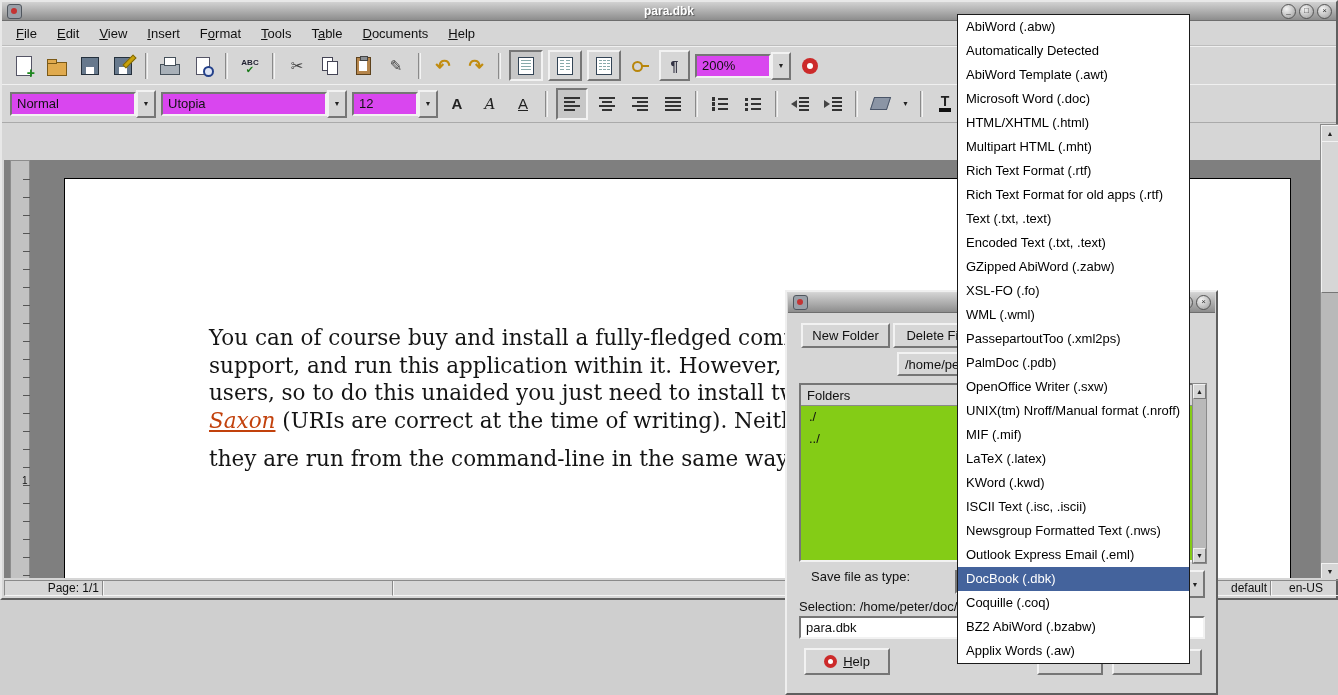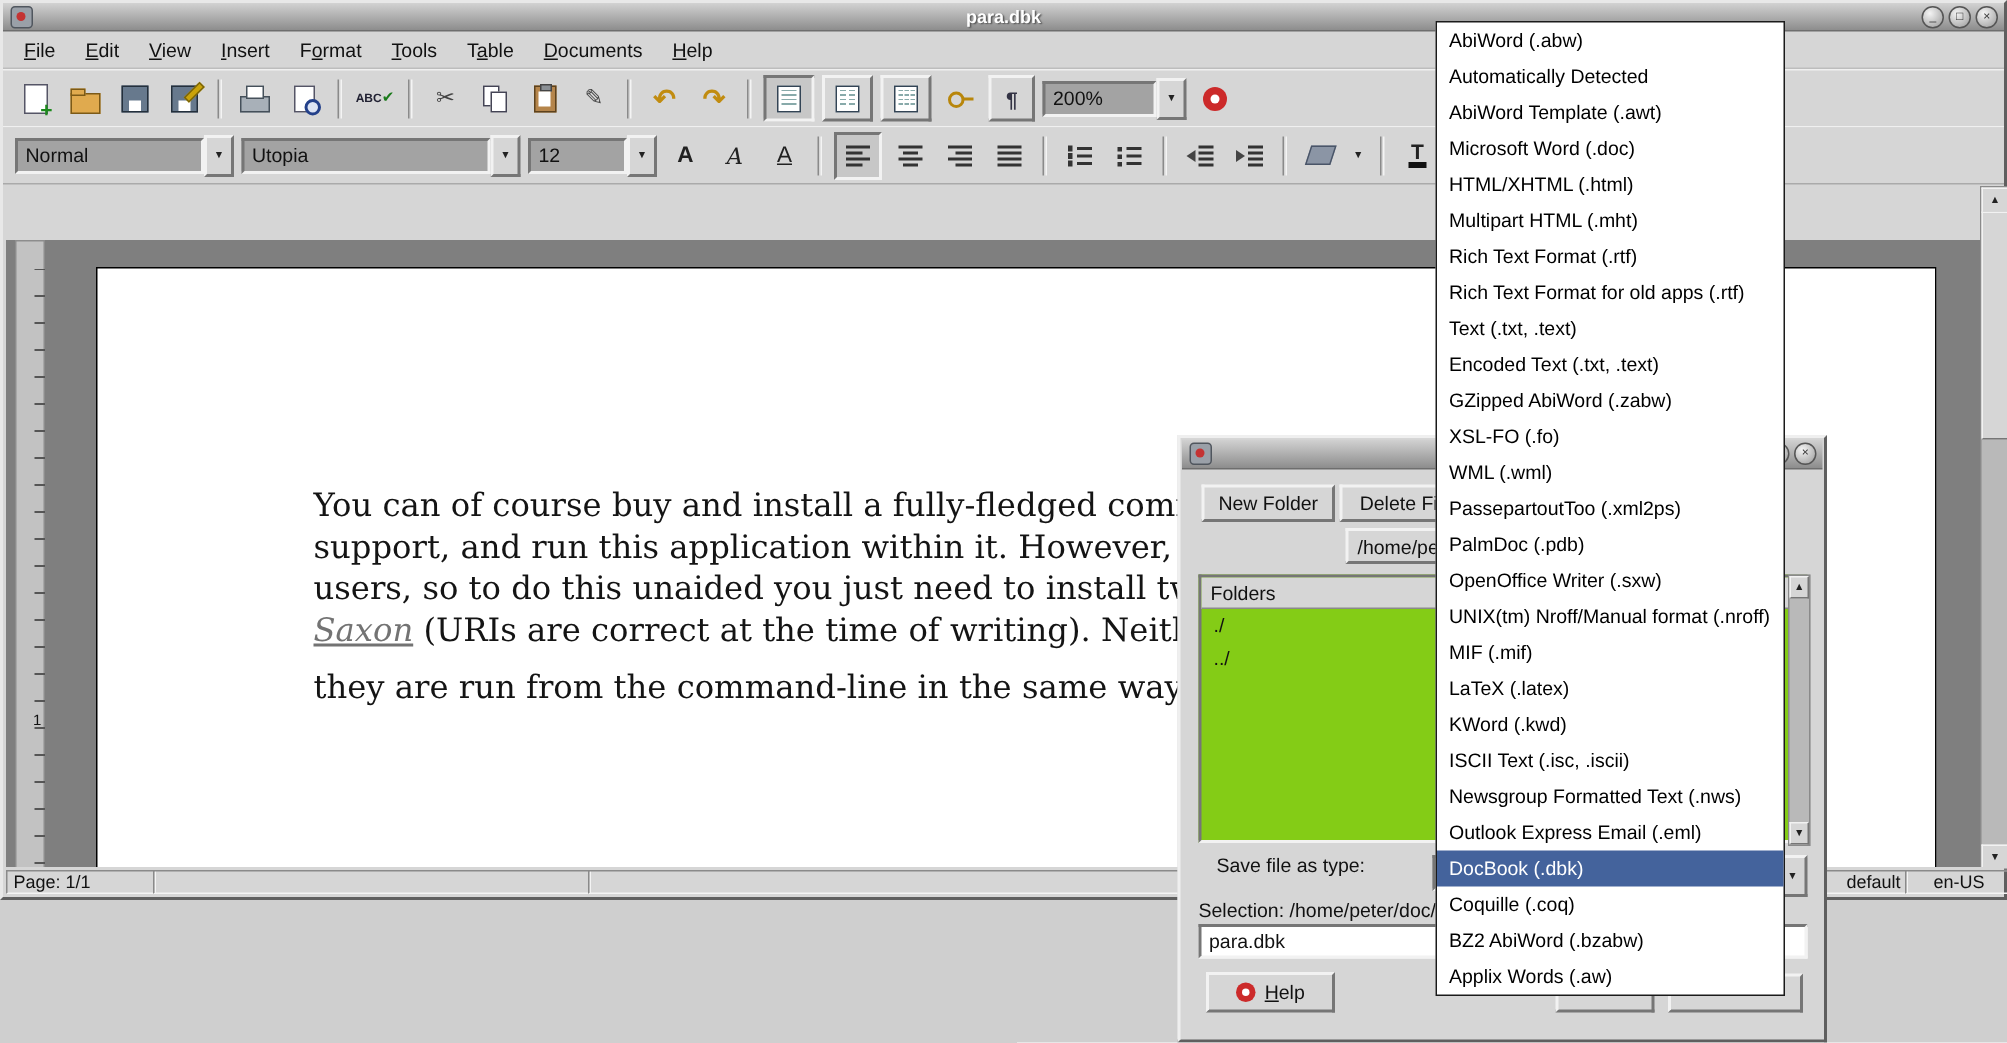--- a/index.html
+++ b/index.html
@@ -42,21 +42,21 @@
   .i-new::after{content:"+";position:absolute;right:-4px;bottom:-6px;color:#1d8a1d;font-weight:bold;font-size:14px;}
   .i-open{width:18px;height:12px;background:#e0aa4e;border:1px solid #7c5a17;margin-top:6px;}
   .i-open::before{content:"";position:absolute;left:-1px;top:-4px;width:8px;height:3px;background:#e0aa4e;border:1px solid #7c5a17;}
   .i-save{width:16px;height:16px;background:#67798d;border:1px solid #24303c;}
   .i-save::before{content:"";position:absolute;left:4px;bottom:0;width:8px;height:7px;background:#fff;}
   .i-pencil-mark::after{content:"";position:absolute;width:13px;height:3px;background:#caa30a;border:1px solid #7a640a;transform:rotate(-45deg);right:-6px;top:1px;}
   .i-print{width:18px;height:9px;background:#a8b0b8;border:1px solid #45505a;margin-top:8px;}
   .i-print::before{content:"";position:absolute;left:3px;top:-8px;width:10px;height:7px;background:#fff;border:1px solid #45505a;}
   .i-preview{width:12px;height:16px;background:#fff;border:1px solid #556;}
   .i-preview::after{content:"";position:absolute;right:-5px;bottom:-3px;width:7px;height:7px;border:2px solid #23408a;border-radius:50%;background:#dde4f4;}
-  .i-spell{display:flex;flex-direction:row;align-items:center;line-height:7px;}
+  .i-spell{display:flex;flex-direction:column;align-items:center;line-height:7px;}
   .i-spell .abc{font-size:8px;font-weight:bold;color:#223;}
   .i-spell .chk{font-size:10px;color:#1a7a1a;}
   .i-copy{width:17px;height:17px;}
   .i-copy::before,.i-copy::after{content:"";position:absolute;width:9px;height:12px;background:#fff;border:1px solid #445;}
   .i-copy::before{left:0;top:0;}
   .i-copy::after{left:5px;top:4px;}
   .i-paste{width:13px;height:16px;background:#b5854b;border:1px solid #5d421d;}
   .i-paste::before{content:"";position:absolute;left:3px;top:-2px;width:6px;height:3px;background:#8a8f94;border:1px solid #444;}
   .i-paste::after{content:"";position:absolute;left:2px;top:3px;width:8px;height:10px;background:#fff;}
   .i-key{width:17px;height:12px;}
@@ -68,21 +68,21 @@
   .pi2{background-image:repeating-linear-gradient(#8aa 0 1px,rgba(0,0,0,0) 1px 3px),repeating-linear-gradient(#8aa 0 1px,rgba(0,0,0,0) 1px 3px);background-size:4px 12px,4px 12px;background-position:2px 2px,8px 2px;}
   .pi3{background-image:repeating-linear-gradient(#8aa 0 1px,rgba(0,0,0,0) 1px 3px),repeating-linear-gradient(#8aa 0 1px,rgba(0,0,0,0) 1px 3px),repeating-linear-gradient(#8aa 0 1px,rgba(0,0,0,0) 1px 3px);background-size:3px 12px,3px 12px,3px 12px;background-position:2px 2px,6px 2px,10px 2px;}
   .tgl{width:27px;height:27px;display:flex;align-items:center;justify-content:center;flex:none;
        font-weight:bold;font-size:14px;color:#334;}
   .i-logo{width:16px;height:16px;border-radius:50%;background:#cc2a2a;position:relative;display:block;}
   .i-logo::after{content:"";position:absolute;left:5px;top:5px;right:5px;bottom:5px;background:#fff;border-radius:50%;}
   .i-logo.small{width:13px;height:13px;}
   .i-logo.small::after{left:4px;top:4px;right:4px;bottom:4px;}
   
   .combo{display:flex;align-items:center;flex:none;height:24px;}
-  .combo-field{height:20px;background:#a3a3a3;border:2px solid;border-color:#767676 #f2f2f2 #f2f2f2 #767676;
+  .combo-field{height:20px;background:#d946ef;border:2px solid;border-color:#767676 #f2f2f2 #f2f2f2 #767676;
                font-size:13px;line-height:20px;padding:0 5px;overflow:hidden;white-space:nowrap;}
   .combo-arrow{width:16px;height:24px;display:flex;align-items:center;justify-content:center;
                background:#d6d6d6;border:2px solid;border-color:#f2f2f2 #767676 #767676 #f2f2f2;}
   .arr{font-size:7px;color:#222;line-height:1;}
   .w-style{width:112px;} .w-font{width:152px;} .w-size{width:52px;} .w-zoom{width:62px;}
   
   .f-b{font-weight:800;font-size:15px;color:#222;}
   .f-i{font-style:italic;font-size:15px;font-family:"DejaVu Serif",serif;color:#222;}
   .f-u{text-decoration:underline;font-size:15px;color:#222;}
   .i-al{width:16px;height:14px;background-repeat:no-repeat;}
@@ -133,31 +133,31 @@
   .mk-right{left:1136px;top:143px;border-bottom:8px solid #3d3d3d;}
   
   .docarea{position:absolute;left:2px;top:158px;width:1316px;height:420px;background:#7f7f7f;overflow:hidden;}
   .vruler{position:absolute;left:6px;top:0;width:18px;height:420px;background:#c2c2c2;border:1px solid #8d8d8d;}
   .vticks{position:absolute;left:12px;top:18px;width:7px;height:400px;
           background:repeating-linear-gradient(#555 0 1px,rgba(0,0,0,0) 1px 18px);}
   .vnum{position:absolute;left:11px;top:314px;font-size:10px;color:#111;}
   .page{position:absolute;left:60px;top:18px;width:1225px;height:560px;background:#fff;border:1px solid #000;overflow:hidden;}
   .docline{position:absolute;left:144px;white-space:pre;font-family:"DejaVu Serif",serif;font-size:21.5px;color:#141414;}
   .dl1{top:146px;} .dl2{top:174px;} .dl3{top:201px;} .dl4{top:229px;} .dl5{top:267px;}
-  .doclink{color:#737373;font-style:italic;text-decoration:underline;}
+  .doclink{color:#c2410c;font-style:italic;text-decoration:underline;}
   
   .sbtrough{background:#b9b9b9;border:1px solid #8a8a8a;}
   .vscroll{position:absolute;left:1318px;top:122px;width:18px;height:455px;}
   .sb-btn{position:absolute;left:0;width:16px;height:15px;background:#d6d6d6;border:1px solid;
           border-color:#f2f2f2 #767676 #767676 #f2f2f2;display:flex;align-items:center;justify-content:center;}
   .sb-thumb{position:absolute;left:0;width:16px;background:#d6d6d6;border:1px solid;border-color:#f2f2f2 #767676 #767676 #f2f2f2;}
   
   .statusbar{position:absolute;left:0;top:576px;right:0;height:20px;background:#d6d6d6;}
   .scell{position:absolute;top:2px;height:14px;border:1px solid;border-color:#8a8a8a #f4f4f4 #f4f4f4 #8a8a8a;
-         font-size:12px;line-height:14px;padding:0 4px;overflow:hidden;white-space:nowrap;}
+         font-size:12px;line-height:14px;padding:0 4px;overflow:hidden;white-space:nowrap;text-align:right;}
   .sc1{left:2px;width:90px;} .sc2{left:100px;width:282px;} .sc3{left:390px;width:392px;}
   .sc4{left:789px;width:471px;text-align:right;} .sc5{left:1268px;width:62px;text-align:center;}
   
   .dialog{position:absolute;left:785px;top:290px;width:433px;height:405px;background:#d6d6d6;
           border:2px solid;border-color:#efefef #5f5f5f #5f5f5f #efefef;box-sizing:border-box;z-index:10;}
   .d-titlebar{position:absolute;left:1px;top:1px;right:1px;height:19px;
               background:linear-gradient(#d2d2d2,#8d8d8d);border-bottom:1px solid #6e6e6e;display:flex;align-items:center;}
   .btn{display:flex;align-items:center;justify-content:center;font-size:13px;background:#d6d6d6;
        border:2px solid;border-color:#f2f2f2 #767676 #767676 #f2f2f2;box-sizing:border-box;}
   .d-newfolder{position:absolute;left:14px;top:31px;width:89px;height:25px;}

